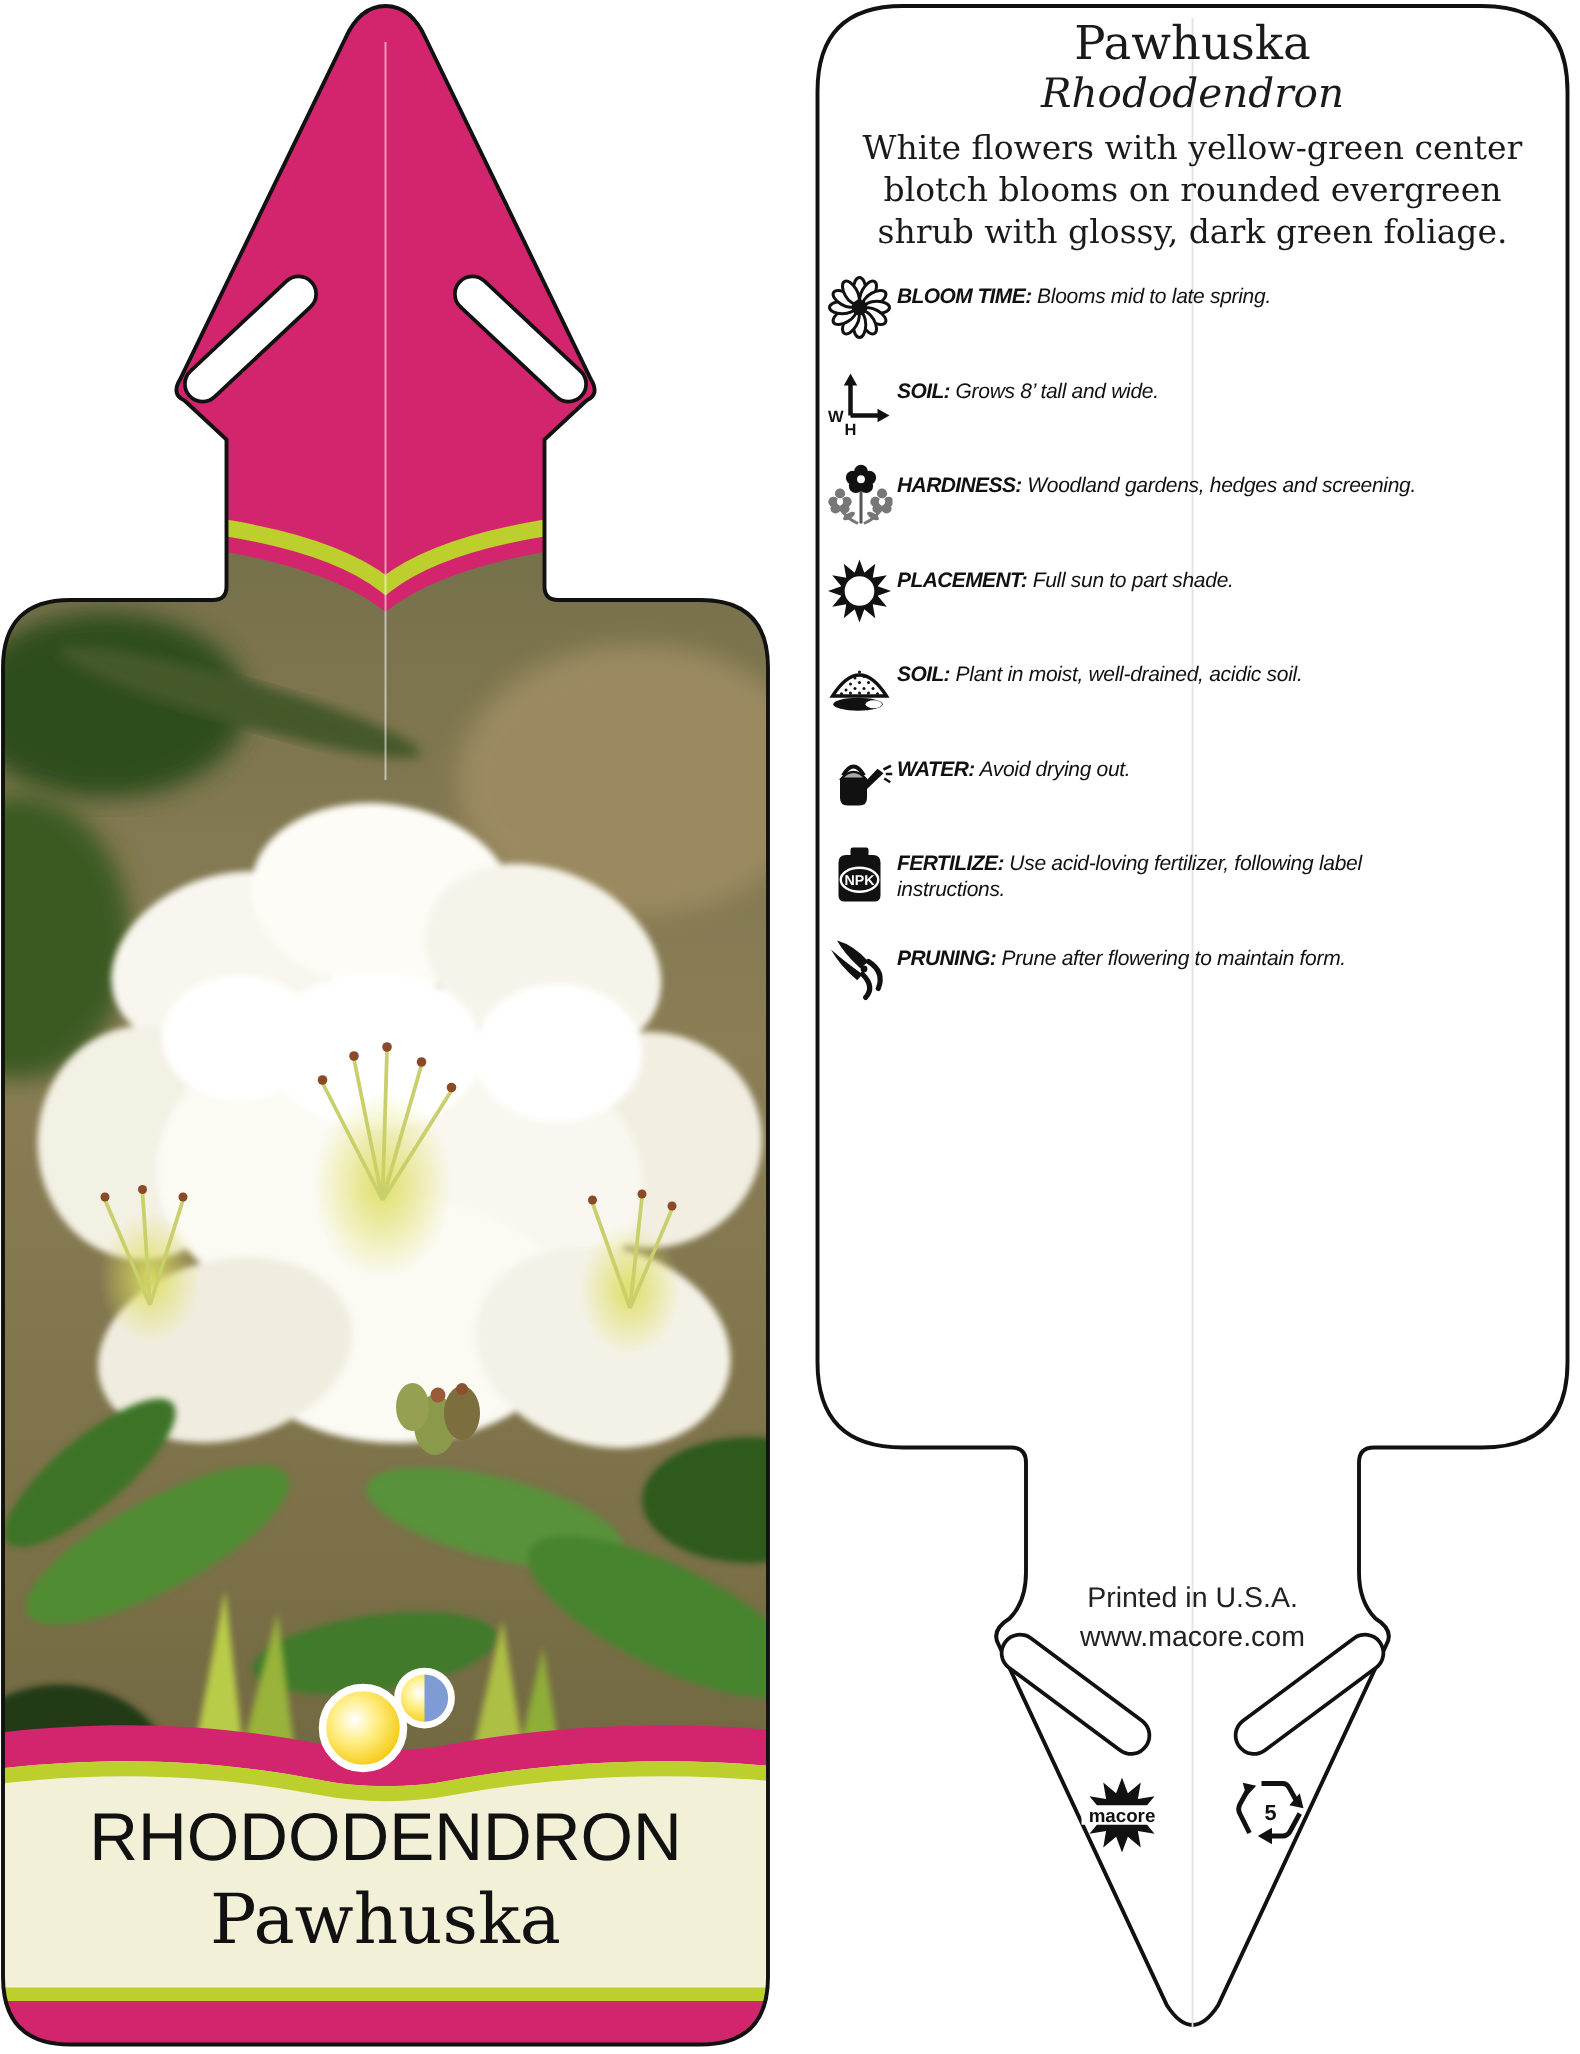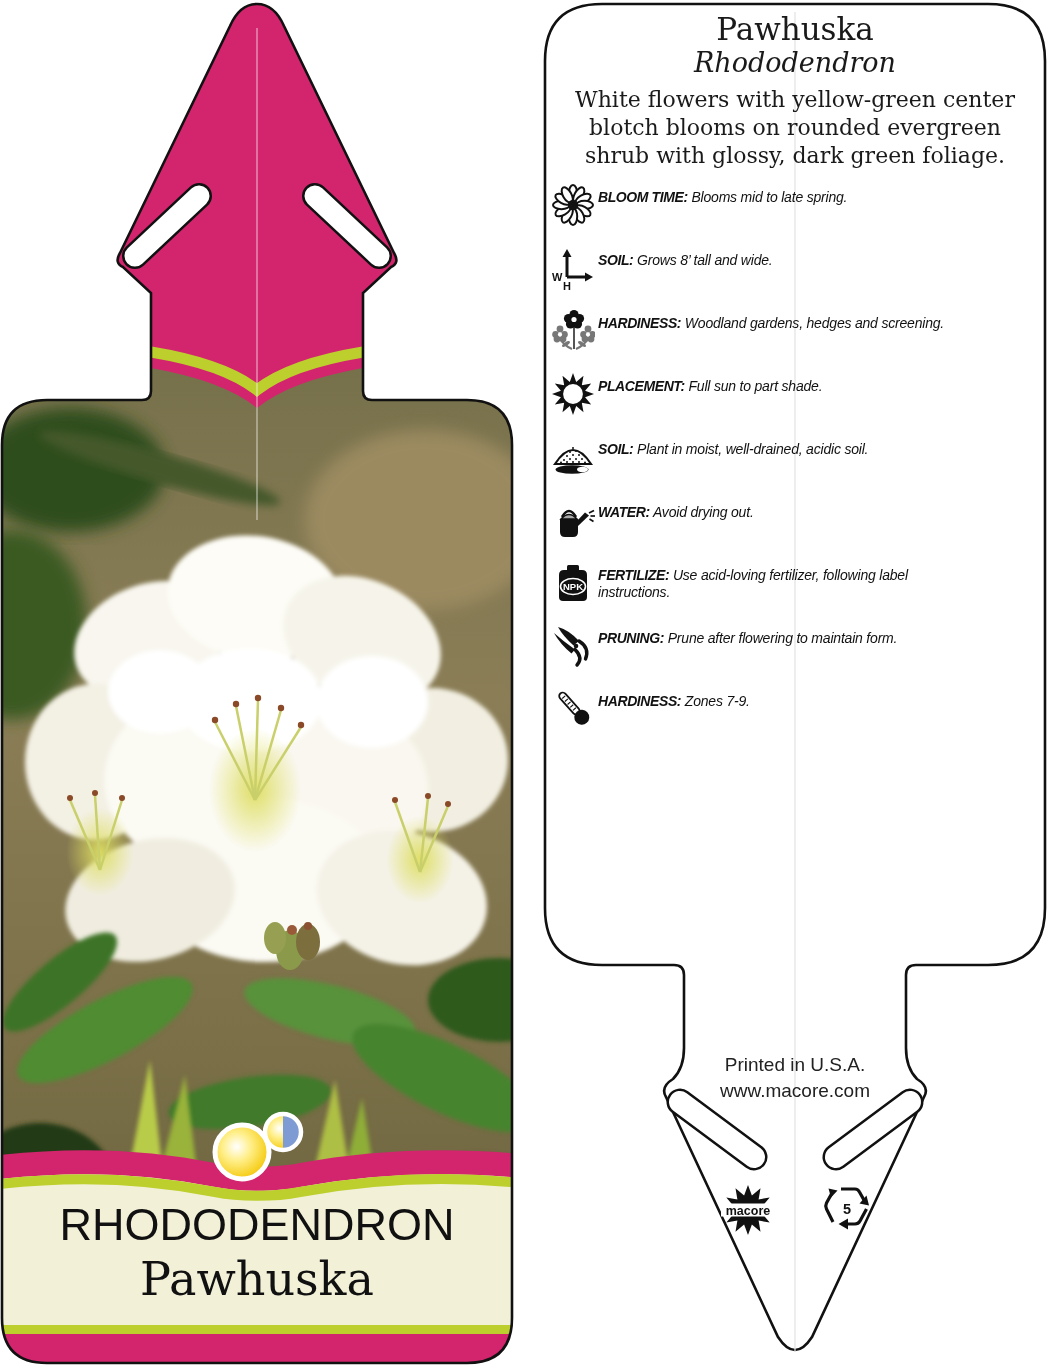--- a/index.html
+++ b/index.html
@@ -368,33 +368,15 @@
           <path d="M7 3 Q18 6 28 17 L22.5 21.5 Q12 12 7 3 Z" fill="#111"></path>
           <path d="M3 9 Q12 17 24 25.5 L20.5 29.5 Q9 20 3 9 Z" fill="#111"></path>
           <path d="M28 17 Q39 24 34.5 35" stroke="#111" stroke-width="3.4" fill="none" stroke-linecap="round"></path>
           <path d="M24 25.5 Q32.5 34 26 41" stroke="#111" stroke-width="3.4" fill="none" stroke-linecap="round"></path>
           <circle cx="25" cy="22" r="2.3" fill="#111"></circle>
         </svg>
       </span>
       <div class="info-text"><b>PRUNING:</b> <span>Prune after flowering to maintain form.</span></div>
     </div>
 
-    <div class="info-row">
-      <span class="info-icon">
-        <svg width="44" height="44" viewBox="0 0 44 44">
-          <g transform="rotate(-42 22 22)">
-            <rect x="19.5" y="2" width="7" height="27" rx="3.5" fill="#fff" stroke="#111" stroke-width="1.8"></rect>
-            <g stroke="#111" stroke-width="1.1">
-              <line x1="21" y1="7" x2="25" y2="7"></line>
-                <line x1="21" y1="11" x2="25" y2="11"></line>
-              <line x1="21" y1="15" x2="25" y2="15"></line>
-                <line x1="21" y1="19" x2="25" y2="19"></line>
-              <line x1="21" y1="23" x2="25" y2="23"></line>
-            </g>
-            <circle cx="23" cy="34" r="7.5" fill="#111"></circle>
-          </g>
-        </svg>
-      </span>
-      <div class="info-text"><b>HARDINESS:</b> <span>Zones 7-9.</span></div>
-    </div>
 
   </div>
 </div>
 
 </body></html>

